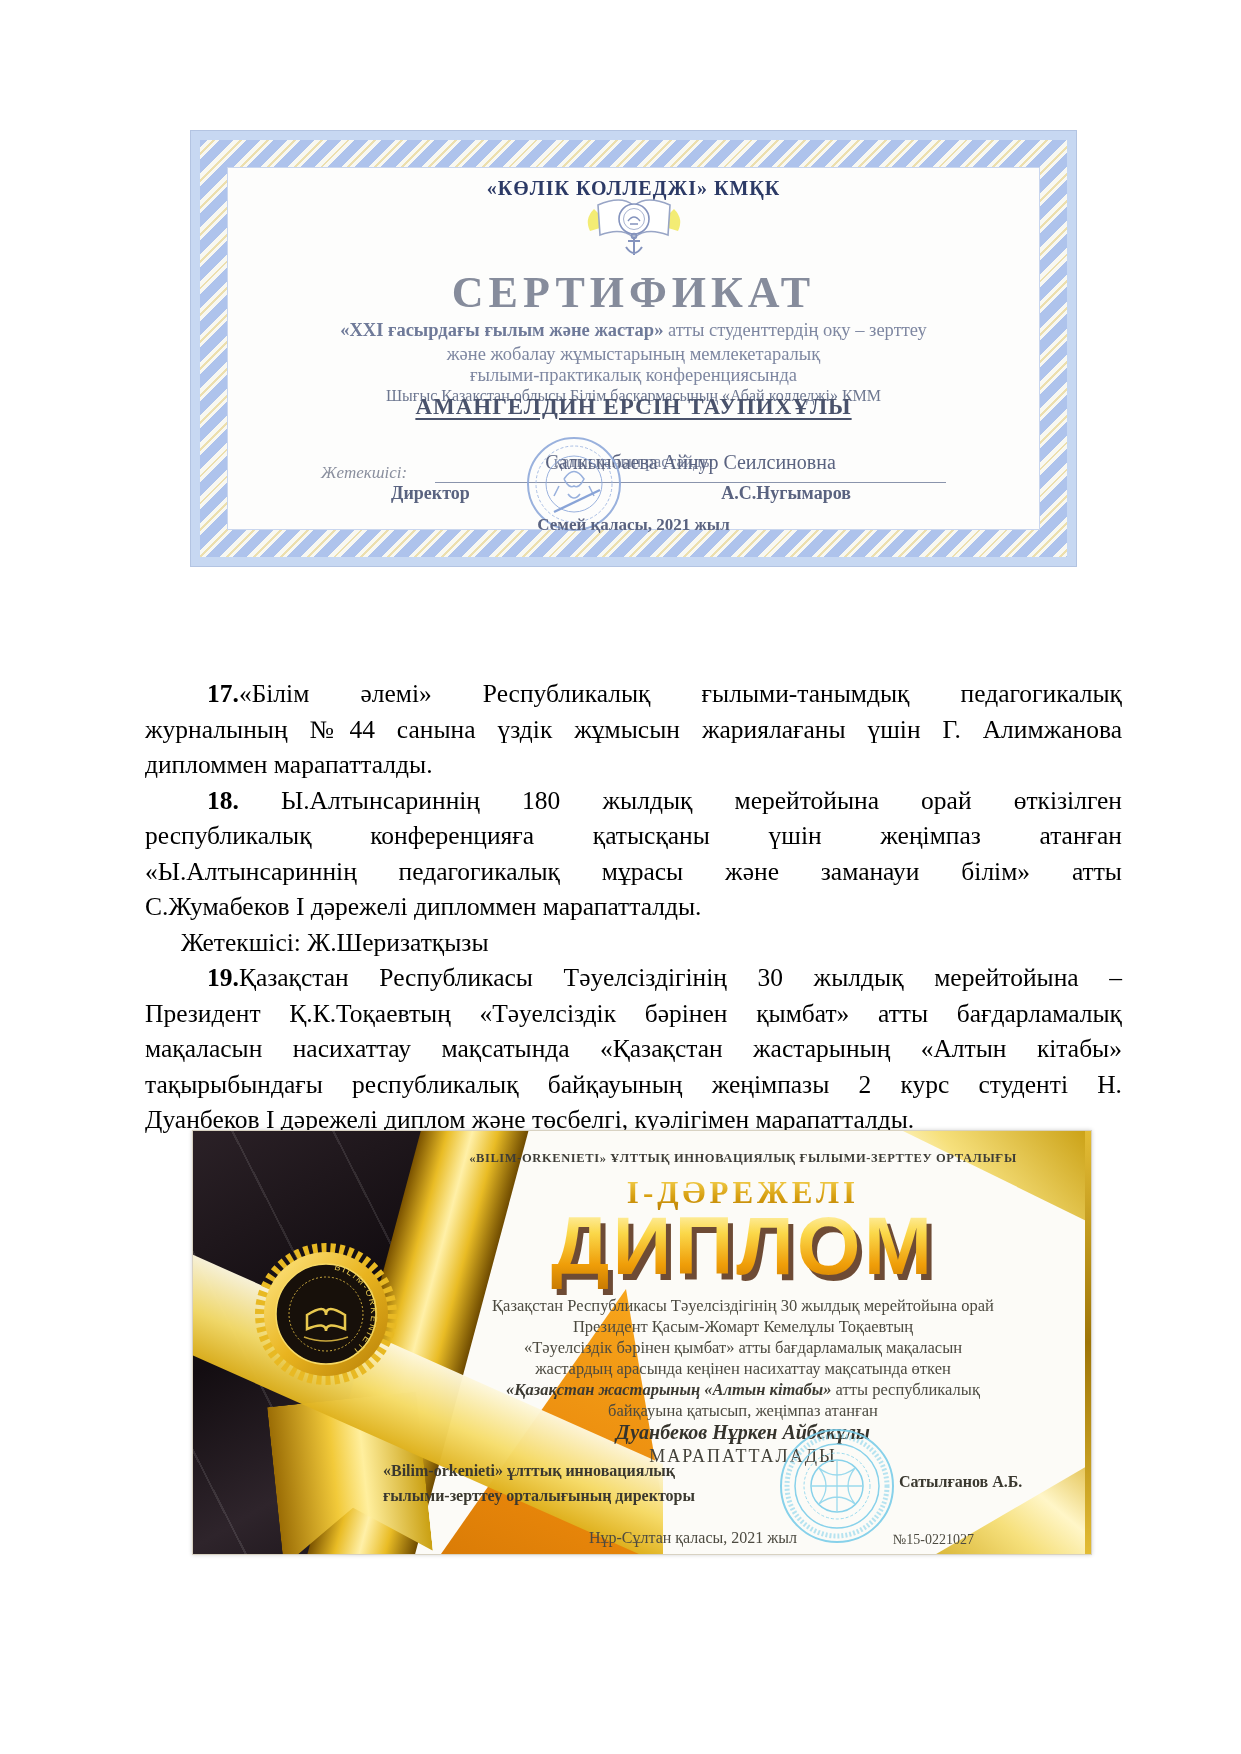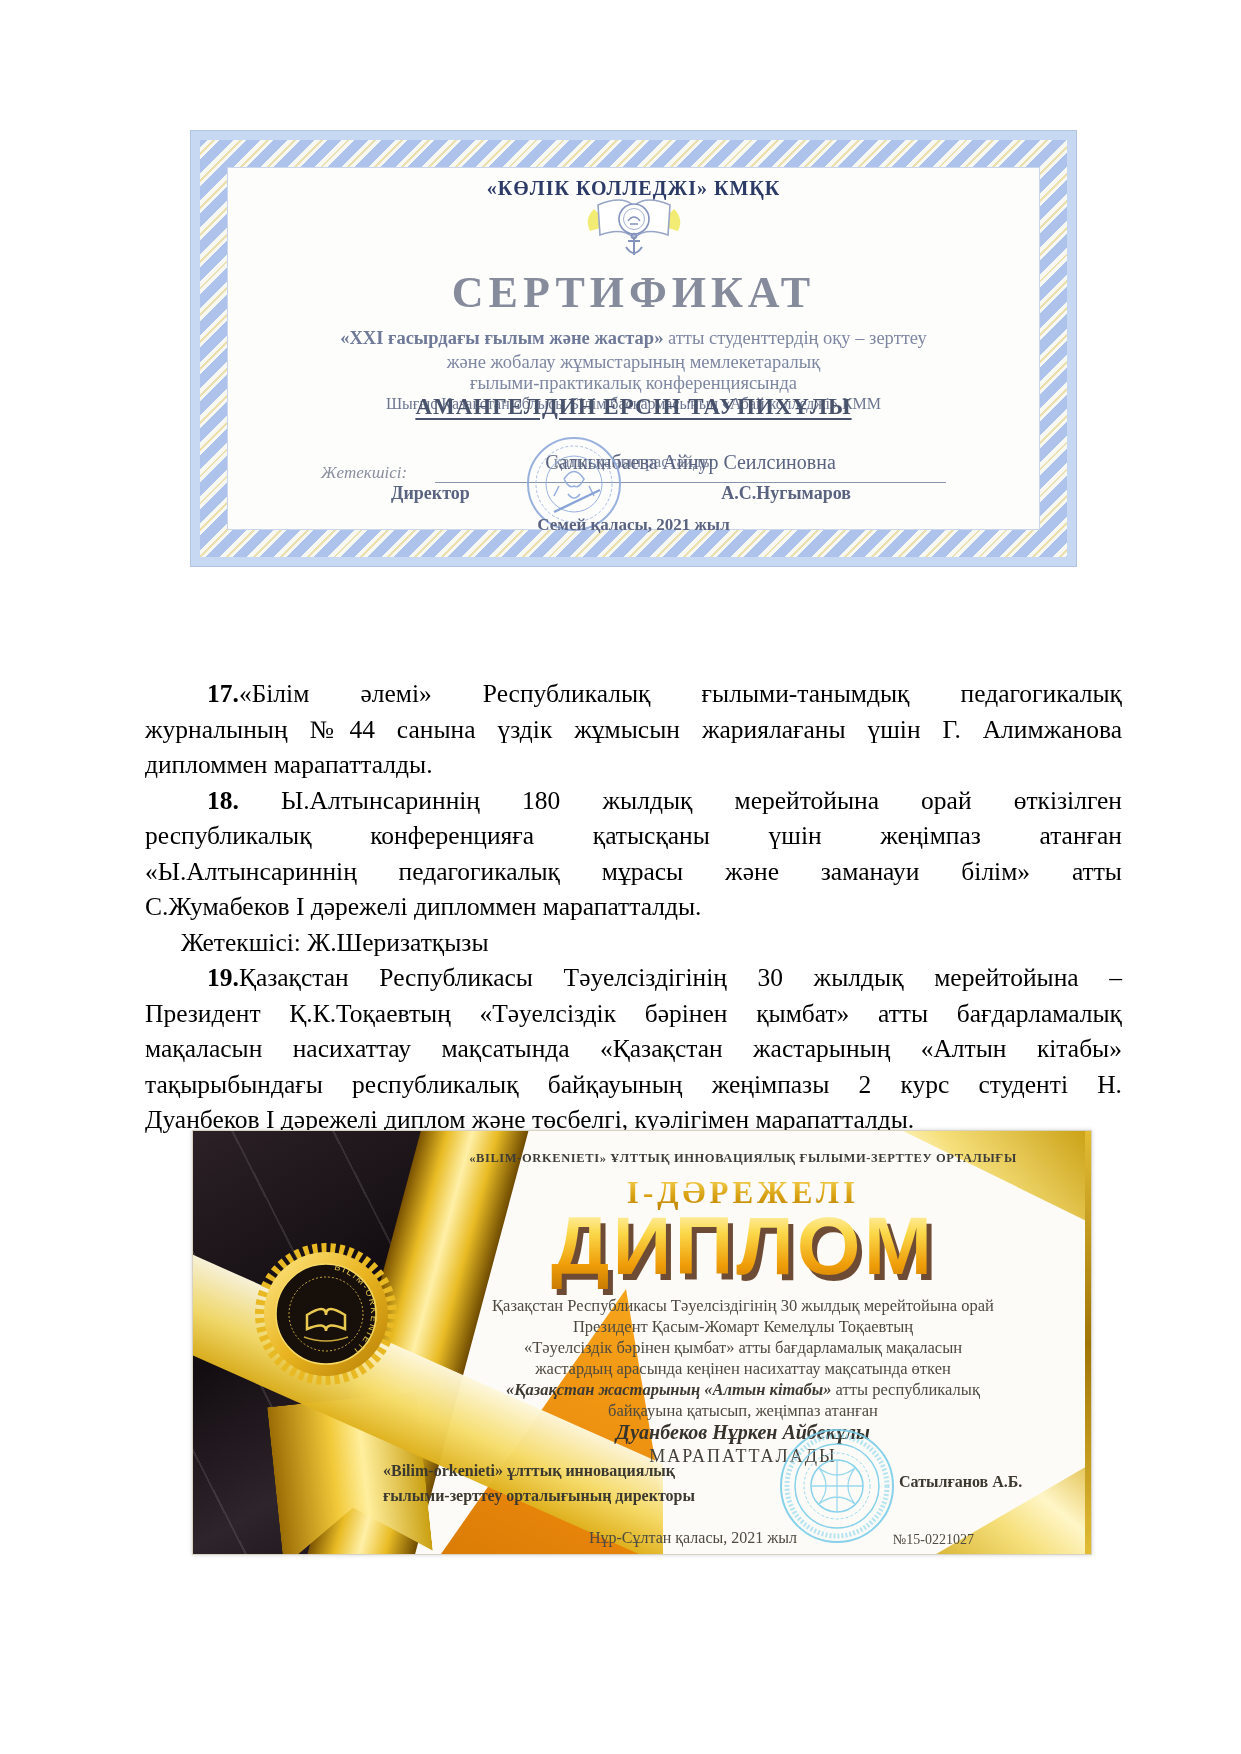--- a/index.html
+++ b/index.html
@@ -10,21 +10,21 @@
   .certificate{position:absolute;left:190px;top:130px;width:885px;height:435px;
     background:#c7d8f2;border:1px solid #b3c4e2;}
   .cert-ornament{position:absolute;inset:9px;
     background:
       repeating-linear-gradient(135deg,#aec3ec 0 5px,#f8f8f2 5px 9px,#ecdfae 9px 11px,#f8f8f2 11px 14px,#aec3ec 14px 19px);}
   .cert-inner{position:absolute;inset:27px;background:#fdfdfc;border:1px solid #c9d6ee;}
   .cert-abs{position:absolute;left:0;right:0;text-align:center;}
   .cert-org{top:46px;font-weight:bold;font-size:20px;letter-spacing:1px;color:#2c3a66;}
   .cert-logo{position:absolute;left:50%;top:62px;transform:translateX(-50%);}
   .cert-title{top:136px;font-weight:bold;font-size:44px;letter-spacing:5px;color:#868c9c;}
-  .cert-line{font-size:18.5px;color:#7e87a1;line-height:22px;margin-top:8px;}
+  .cert-line{font-size:18.5px;color:#7e87a1;line-height:22px;}
   .cert-line b{color:#6f7a99;}
   .l1{top:188px;} .l2{top:212px;} .l3{top:233px;}
   .l4{top:254px;font-size:16px;color:#6d7790;}
   .cert-name-line{top:263px;font-weight:bold;font-size:23px;letter-spacing:1px;color:#49526b;
      text-decoration:underline;text-underline-offset:4px;}
   .cert-confirm{top:296px;font-size:17px;color:#7e87a1;margin-top:25px;}
   .cert-sup{position:absolute;left:130px;top:320px;width:625px;display:flex;align-items:flex-end;gap:20px;}
   .cert-sup .lbl{font-style:italic;font-size:17px;color:#8a8f9e;padding-right:8px;}
   .cert-sup .sigline{flex:1;text-align:center;font-size:20px;color:#5a6380;
      border-bottom:1.5px solid #8a94ac;padding-bottom:8px;}

